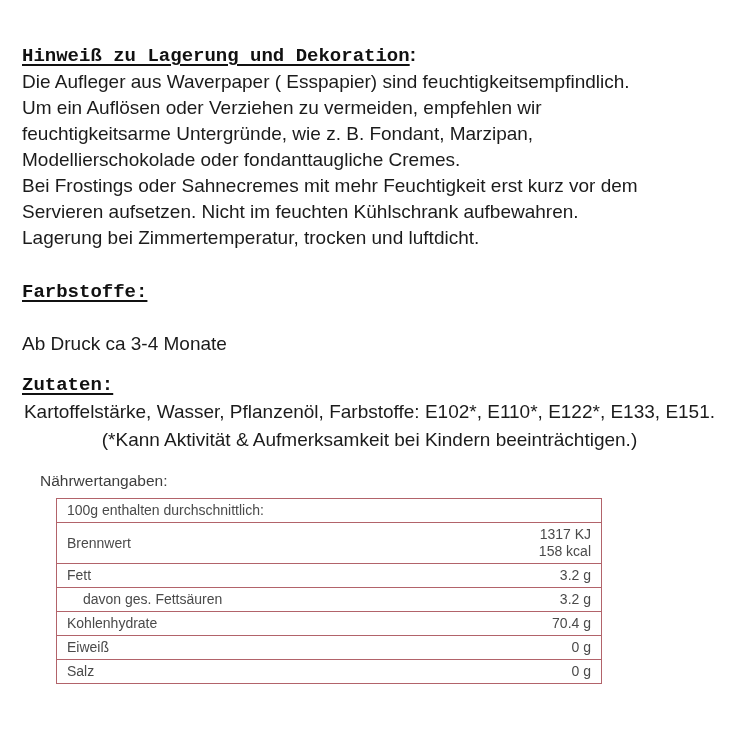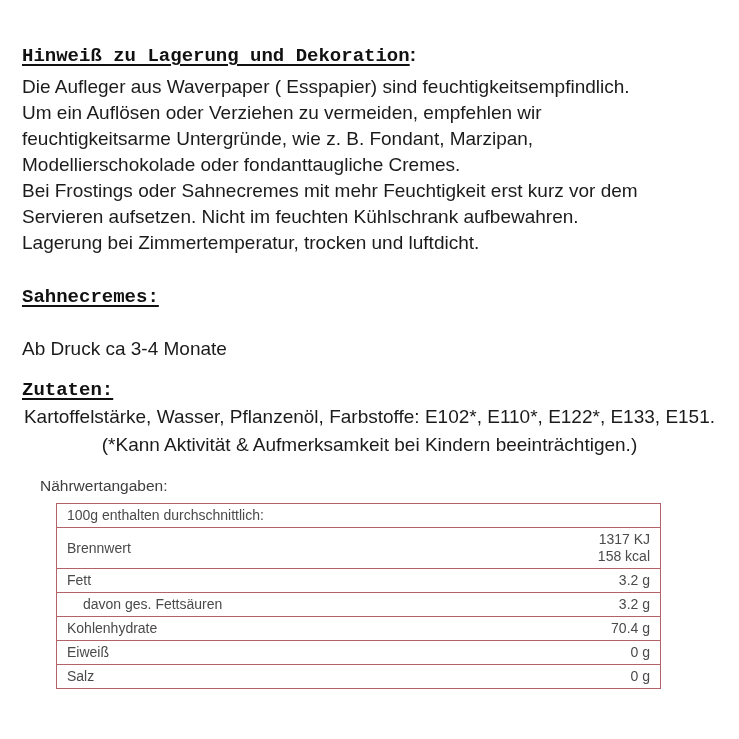--- a/index.html
+++ b/index.html
@@ -33,35 +33,35 @@
   }
   .h-storage   { margin-top: 42px; }
   .h-shelf     { margin-top: 27px; }
   .h-zutaten   { margin-top: 15px; line-height: 24px; }
   .body-line {
     font-size: 19px;
     line-height: 26px;
     color: #1b1b1b;
     white-space: nowrap;
   }
-  .para-storage { margin-top: 5px; }
+  .para-storage { }
   .shelf-text   { margin-top: 26px; }
   .para-ingredients .body-line { line-height: 27.5px; }
   .para-ingredients { margin-top: 1px; text-align: center; }
   .nut-label {
     margin-top: 18px;
     margin-left: 18px;
     font-size: 15.5px;
     line-height: 20px;
     color: #3e3e3e;
   }
   table.nutrition {
     margin-top: 7px;
     margin-left: 34px;
-    width: 605px;
+    width: 546px;
     border-collapse: collapse;
     table-layout: fixed;
   }
   table.nutrition td {
     border: 1px solid #b2636a;
     border-left: none;
     border-right: none;
     font-size: 14px;
     line-height: 17px;
     color: #4a4a4a;
@@ -87,21 +87,21 @@
       <div class="body-line">Um ein Auflösen oder Verziehen zu vermeiden, empfehlen wir</div>
       <div class="body-line">feuchtigkeitsarme Untergründe, wie z. B. Fondant, Marzipan,</div>
       <div class="body-line">Modellierschokolade oder fondanttaugliche Cremes.</div>
       <div class="body-line">Bei Frostings oder Sahnecremes mit mehr Feuchtigkeit erst kurz vor dem</div>
       <div class="body-line">Servieren aufsetzen. Nicht im feuchten Kühlschrank aufbewahren.</div>
       <div class="body-line">Lagerung bei Zimmertemperatur, trocken und luftdicht.</div>
     </div>
   </section>
 
   <section>
-    <div class="heading h-shelf"><span class="u">Sahnecremes:</span></div>
+    <div class="heading h-shelf"><span class="u">Farbstoffe:</span></div>
     <div class="body-line shelf-text">Ab Druck ca 3-4 Monate</div>
   </section>
 
   <section>
     <div class="heading h-zutaten"><span class="u">Zutaten:</span></div>
     <div class="para-ingredients">
       <div class="body-line">Kartoffelstärke, Wasser, Pflanzenöl, Farbstoffe: E102*, E110*, E122*, E133, E151.</div>
       <div class="body-line">(*Kann Aktivität &amp; Aufmerksamkeit bei Kindern beeinträchtigen.)</div>
     </div>
   </section>

